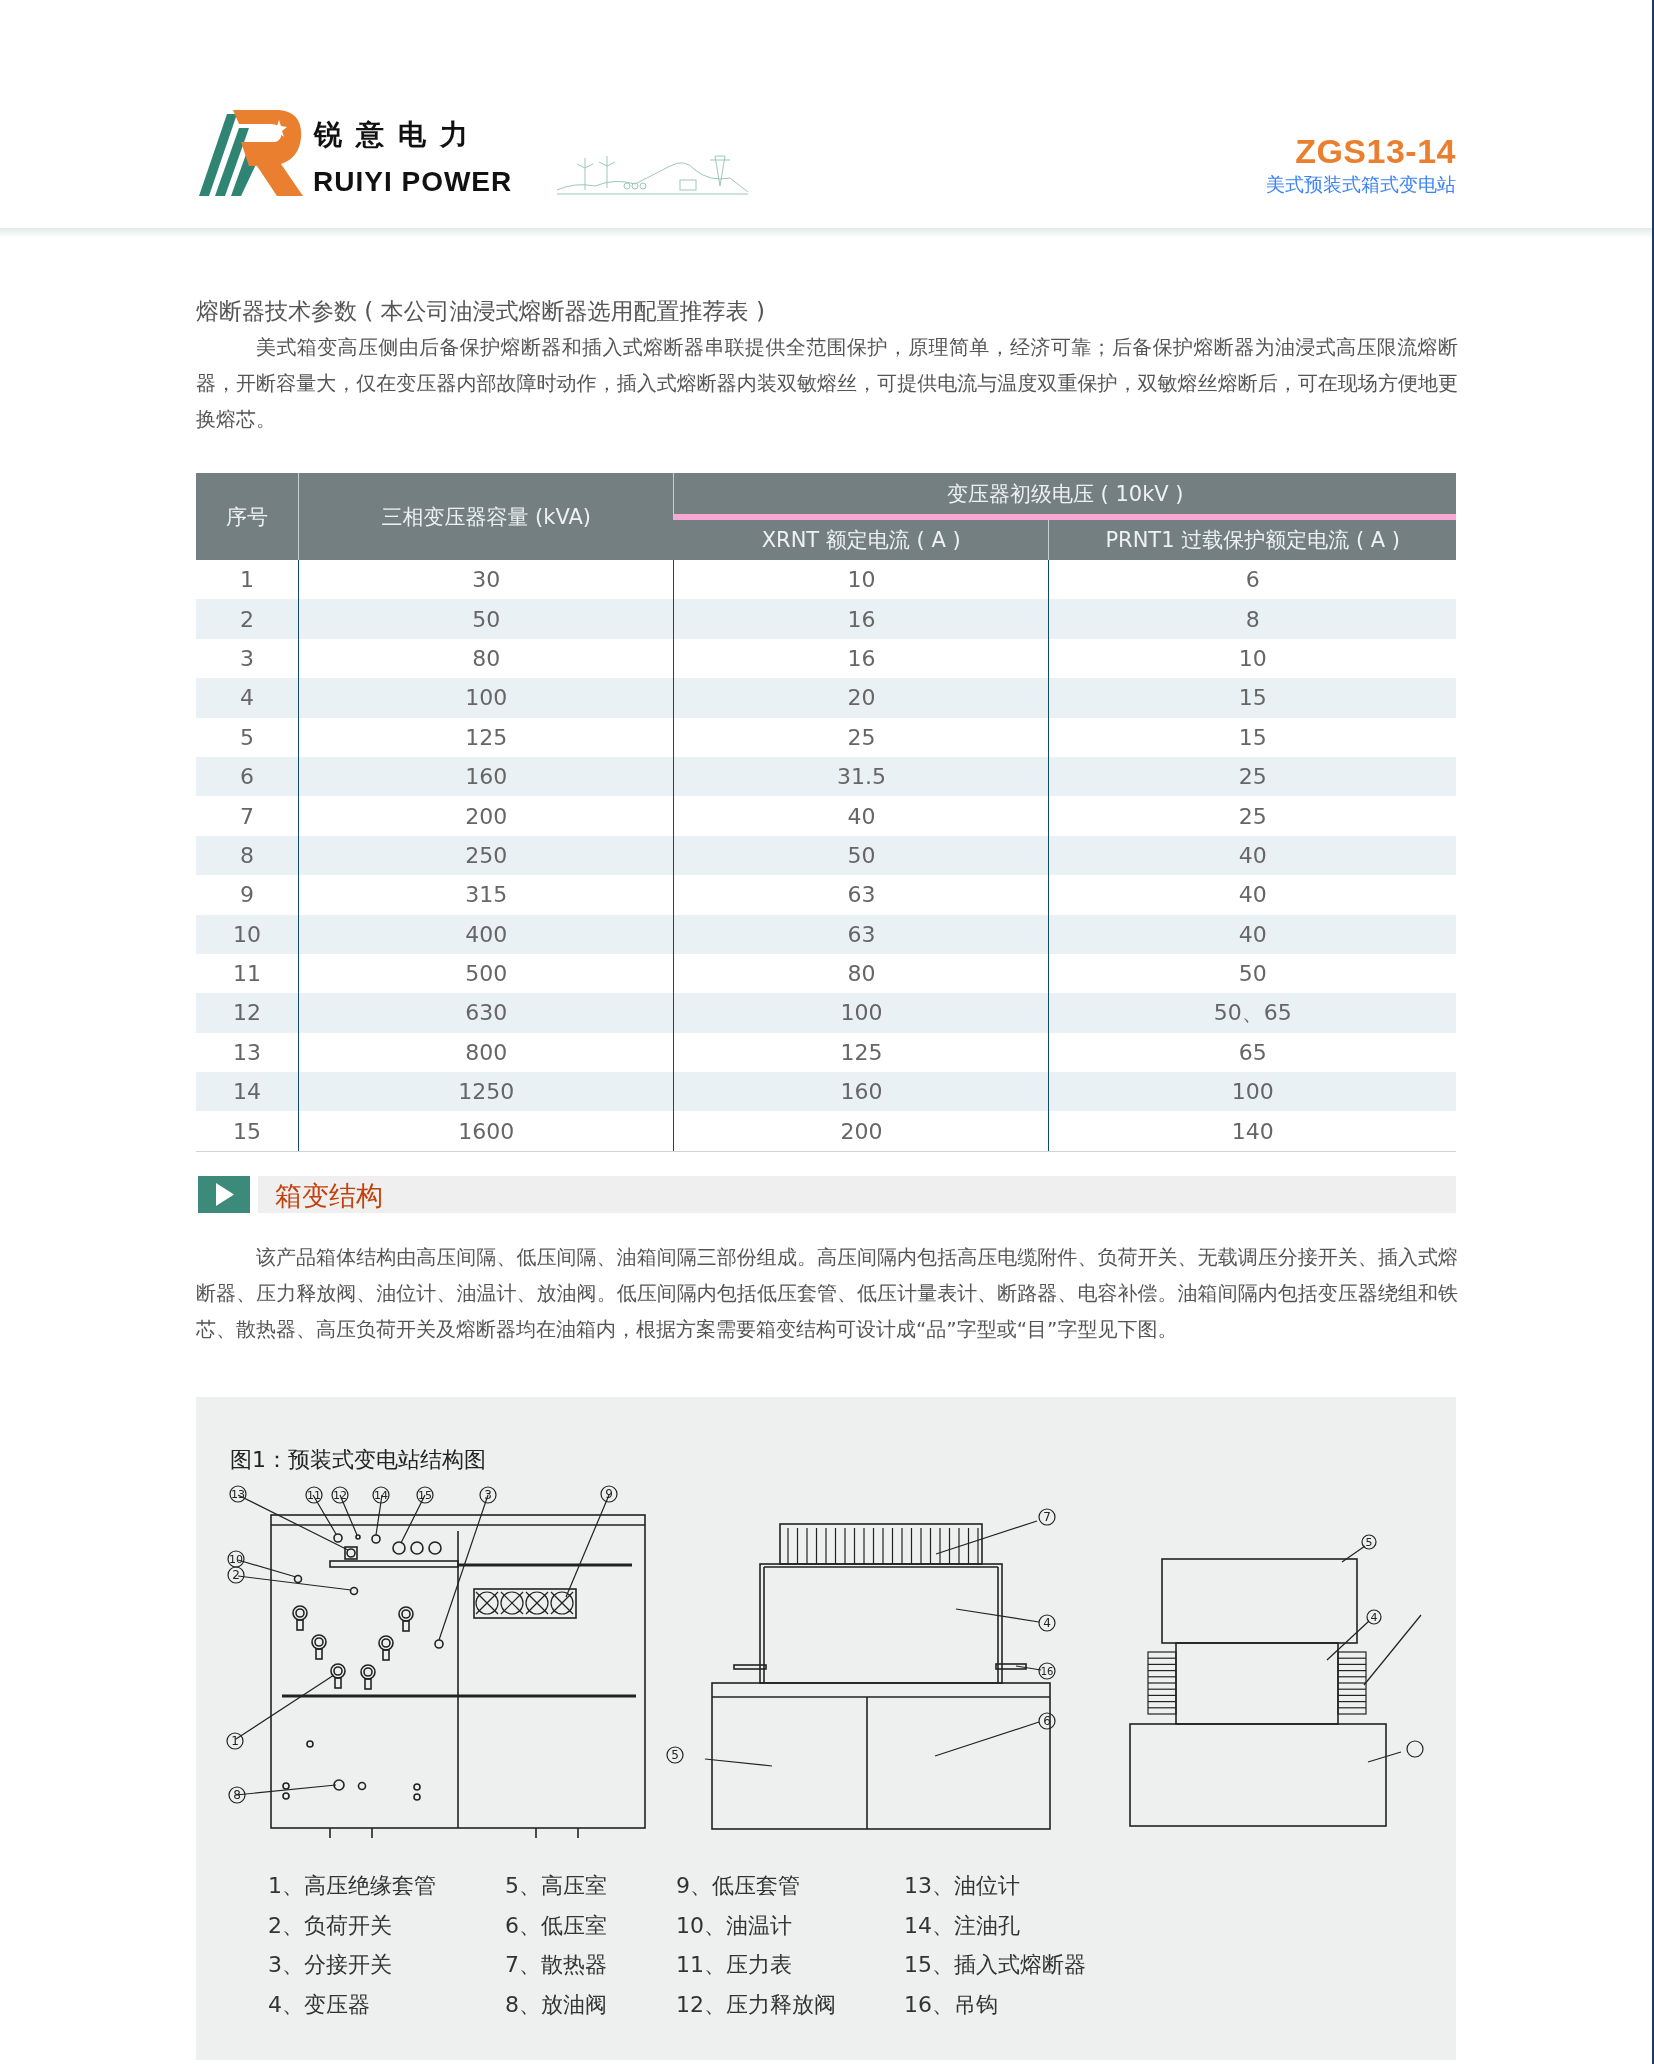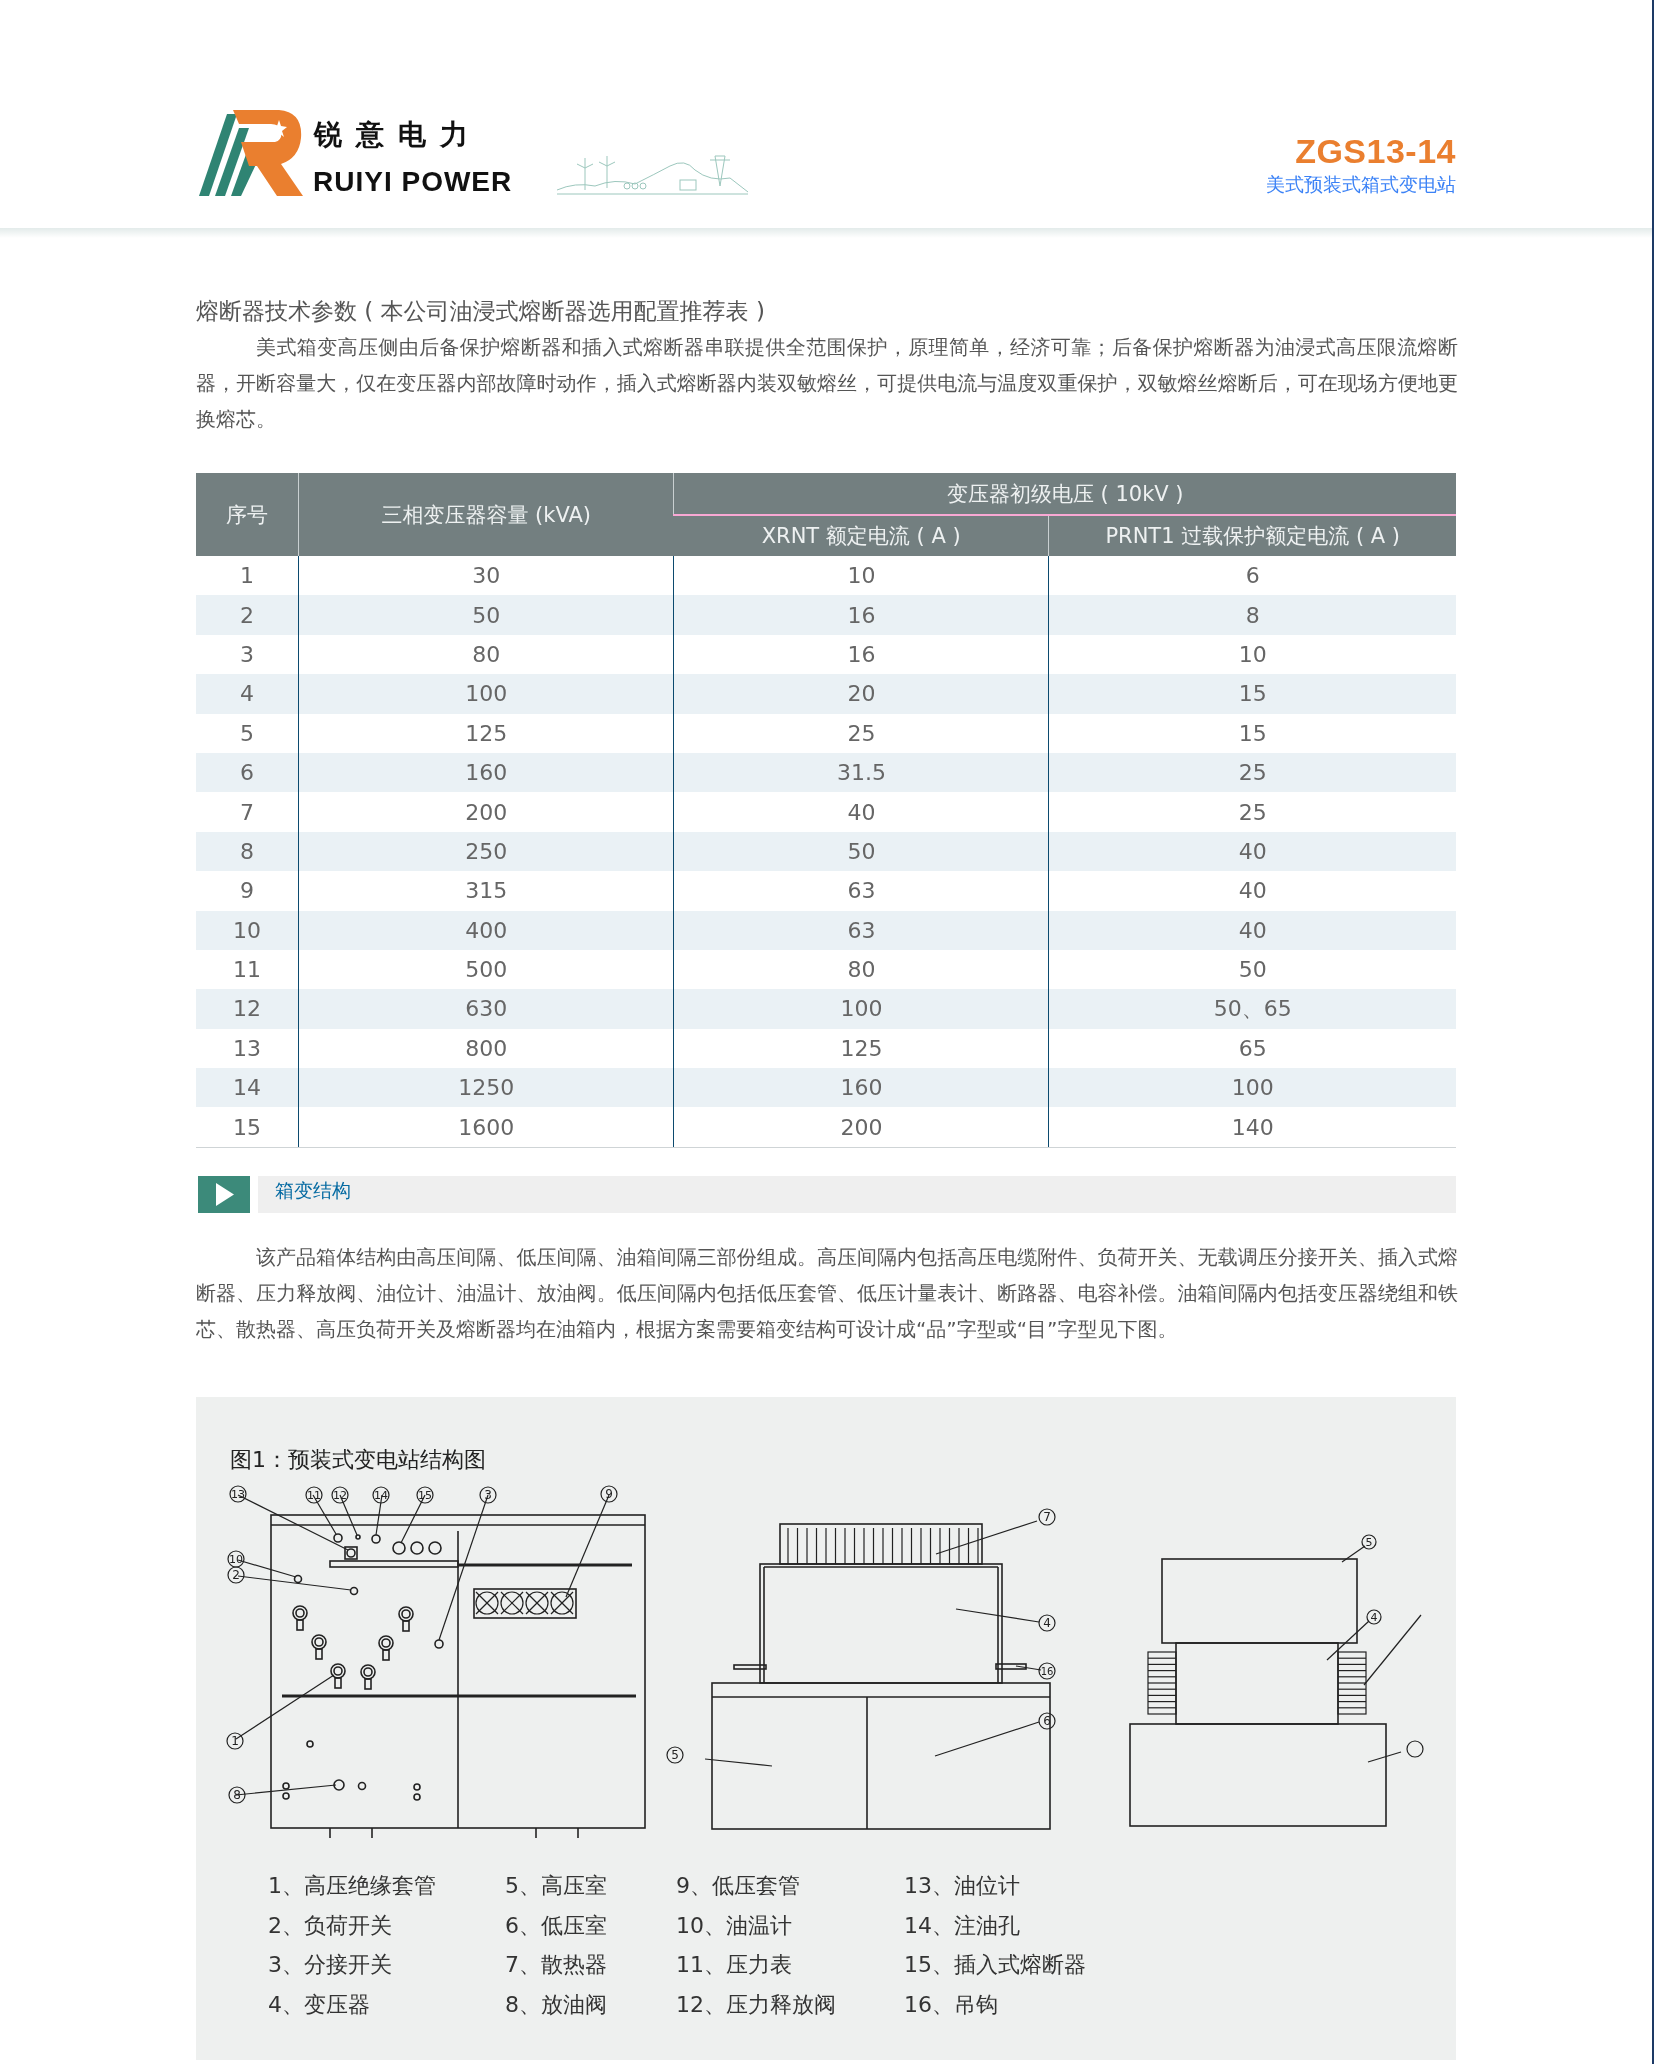--- a/index.html
+++ b/index.html
@@ -23,33 +23,33 @@
 
   
   .para-title { left:196px; top:296px; font-size:23px; color:#555; }
   .para { left:196px; width:1262px; font-size:20px; color:#555; line-height:36px; text-align:justify; }
   .para1 { top:329px; text-indent:60px; }
 
   
   table.spec { position:absolute; left:196px; top:473px; width:1260px; border-collapse:collapse;
                font-size:22px; color:#666; }
   table.spec th { background:#737f80; color:#eef1f1; font-weight:normal; font-size:21px; }
-  table.spec th.h-sub { height:38px; border-top:2px solid #f9a8d4; }
+  table.spec th.h-sub { height:38px; border-top:6px solid #f9a8d4; }
   table.spec th.h-top { height:39px; }
   table.spec th + th, table.spec td + td { border-left:1px solid #0c4a6e; }
   table.spec th + th { border-left:1px solid #c9d0d1; }
   table.spec td { height:39.4px; text-align:center; padding:0; }
   table.spec tr.alt td { background:#eaf1f5; }
   table.spec tbody tr:last-child td { border-bottom:1px solid #cfd4d6; }
   .c1 { width:103px; } .c2 { width:385px; } .c3 { width:385px; } .c4 { width:418px; }
 
   
   .sec-box { left:198px; top:1176px; width:52px; height:37px; background:#3c8a7a; }
   .sec-band { left:258px; top:1176px; width:1198px; height:37px; background:#efefef; }
-  .sec-title { left:275px; top:1178px; font-size:19px; color:#0369a1;text-align:center; }
+  .sec-title { left:275px; top:1178px; font-size:27px; color:#c2410c;text-align:center; }
   .para2 { top:1239px; text-indent:60px; }
 
   
   .fig { left:196px; top:1397px; width:1260px; height:663px; background:#eef0ef; }
   .fig-title { left:230px; top:1445px; font-size:22px; color:#222; }
   .fig-svg { left:196px; top:1397px; width:1260px; height:663px; }
   .legend { left:268px; top:1866px; font-size:22px; color:#333; }
   .legend-col { position:absolute; top:0; white-space:nowrap; }
   .legend-item { height:39.5px; line-height:39.5px; }
 </style>

